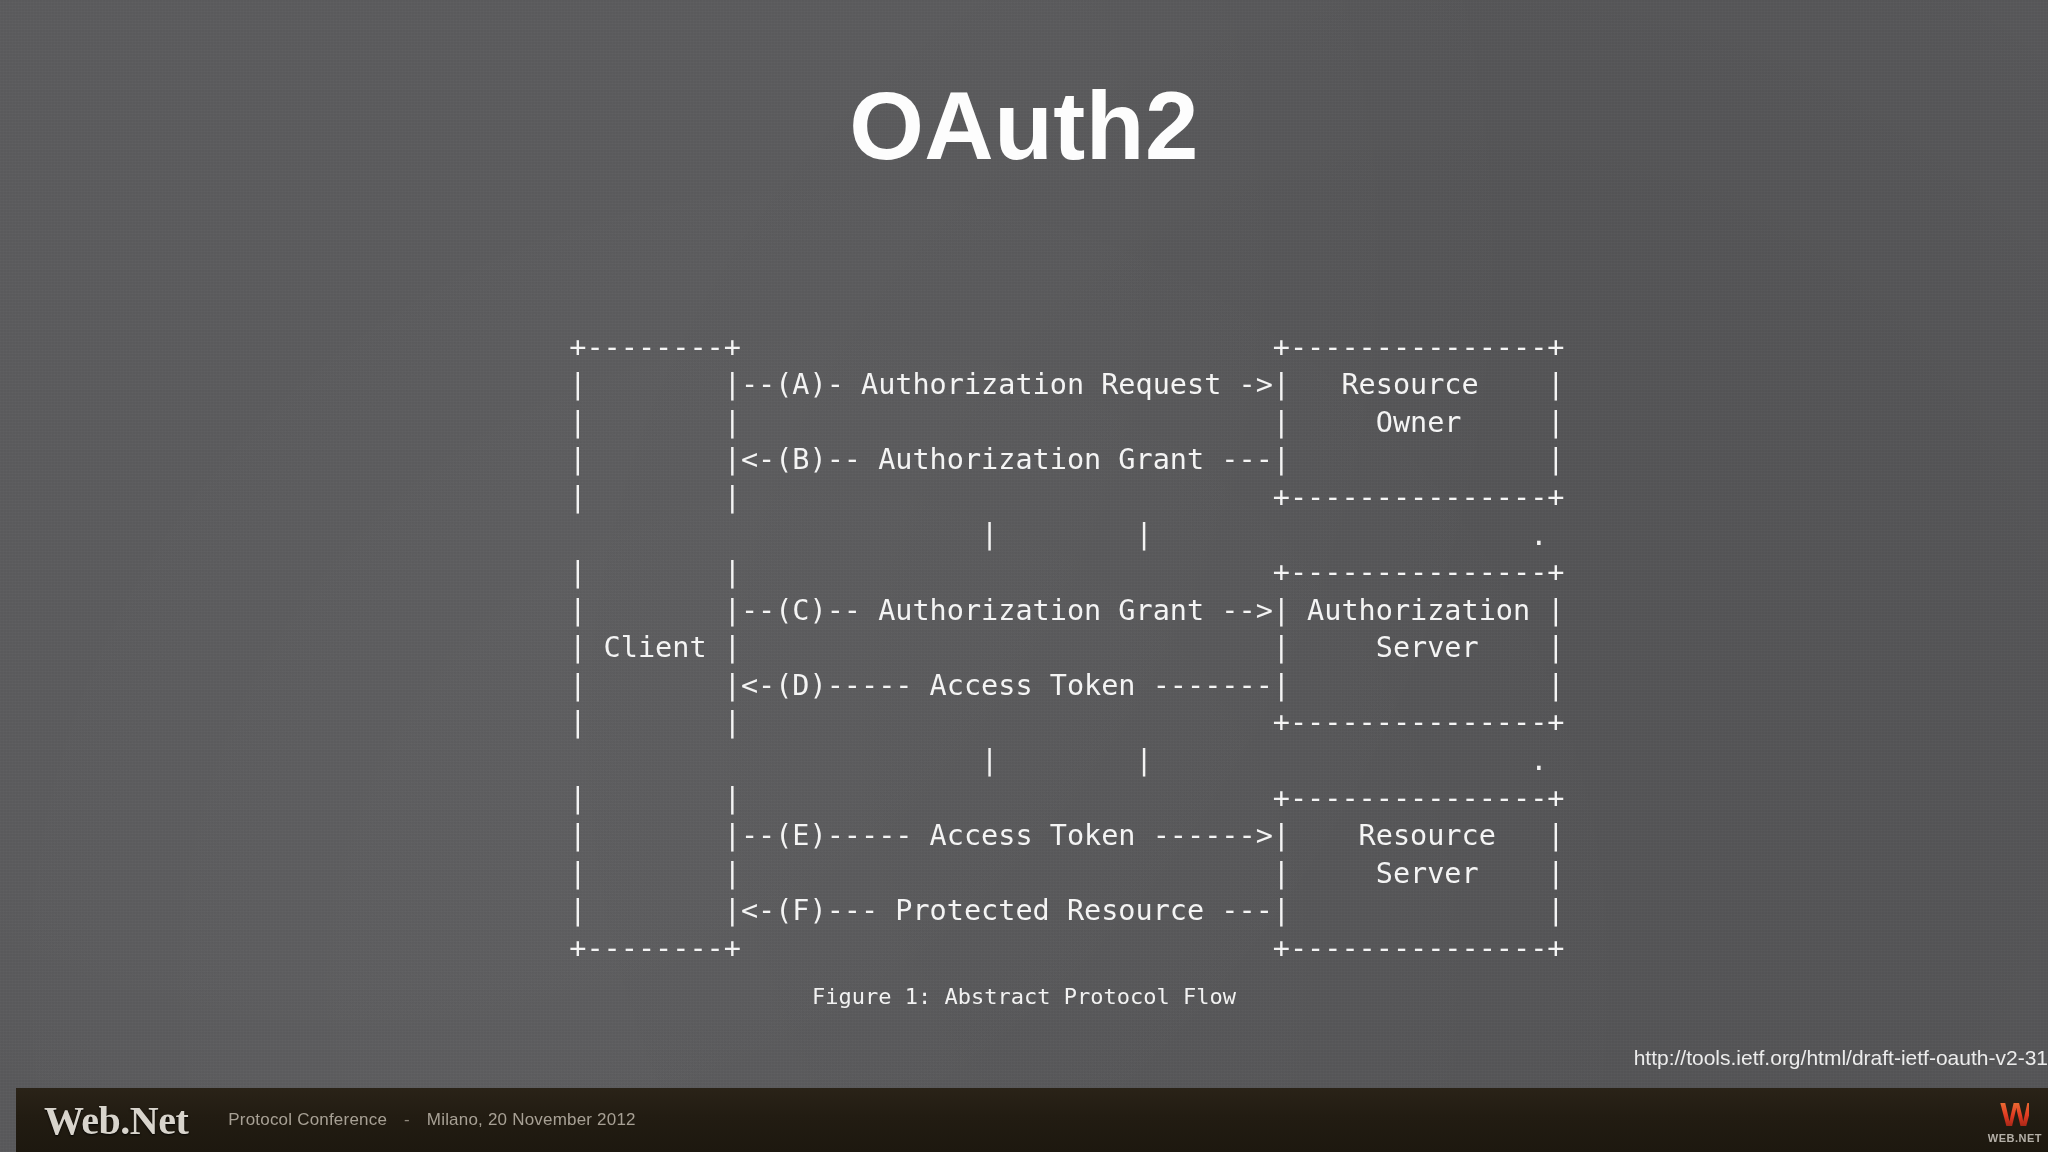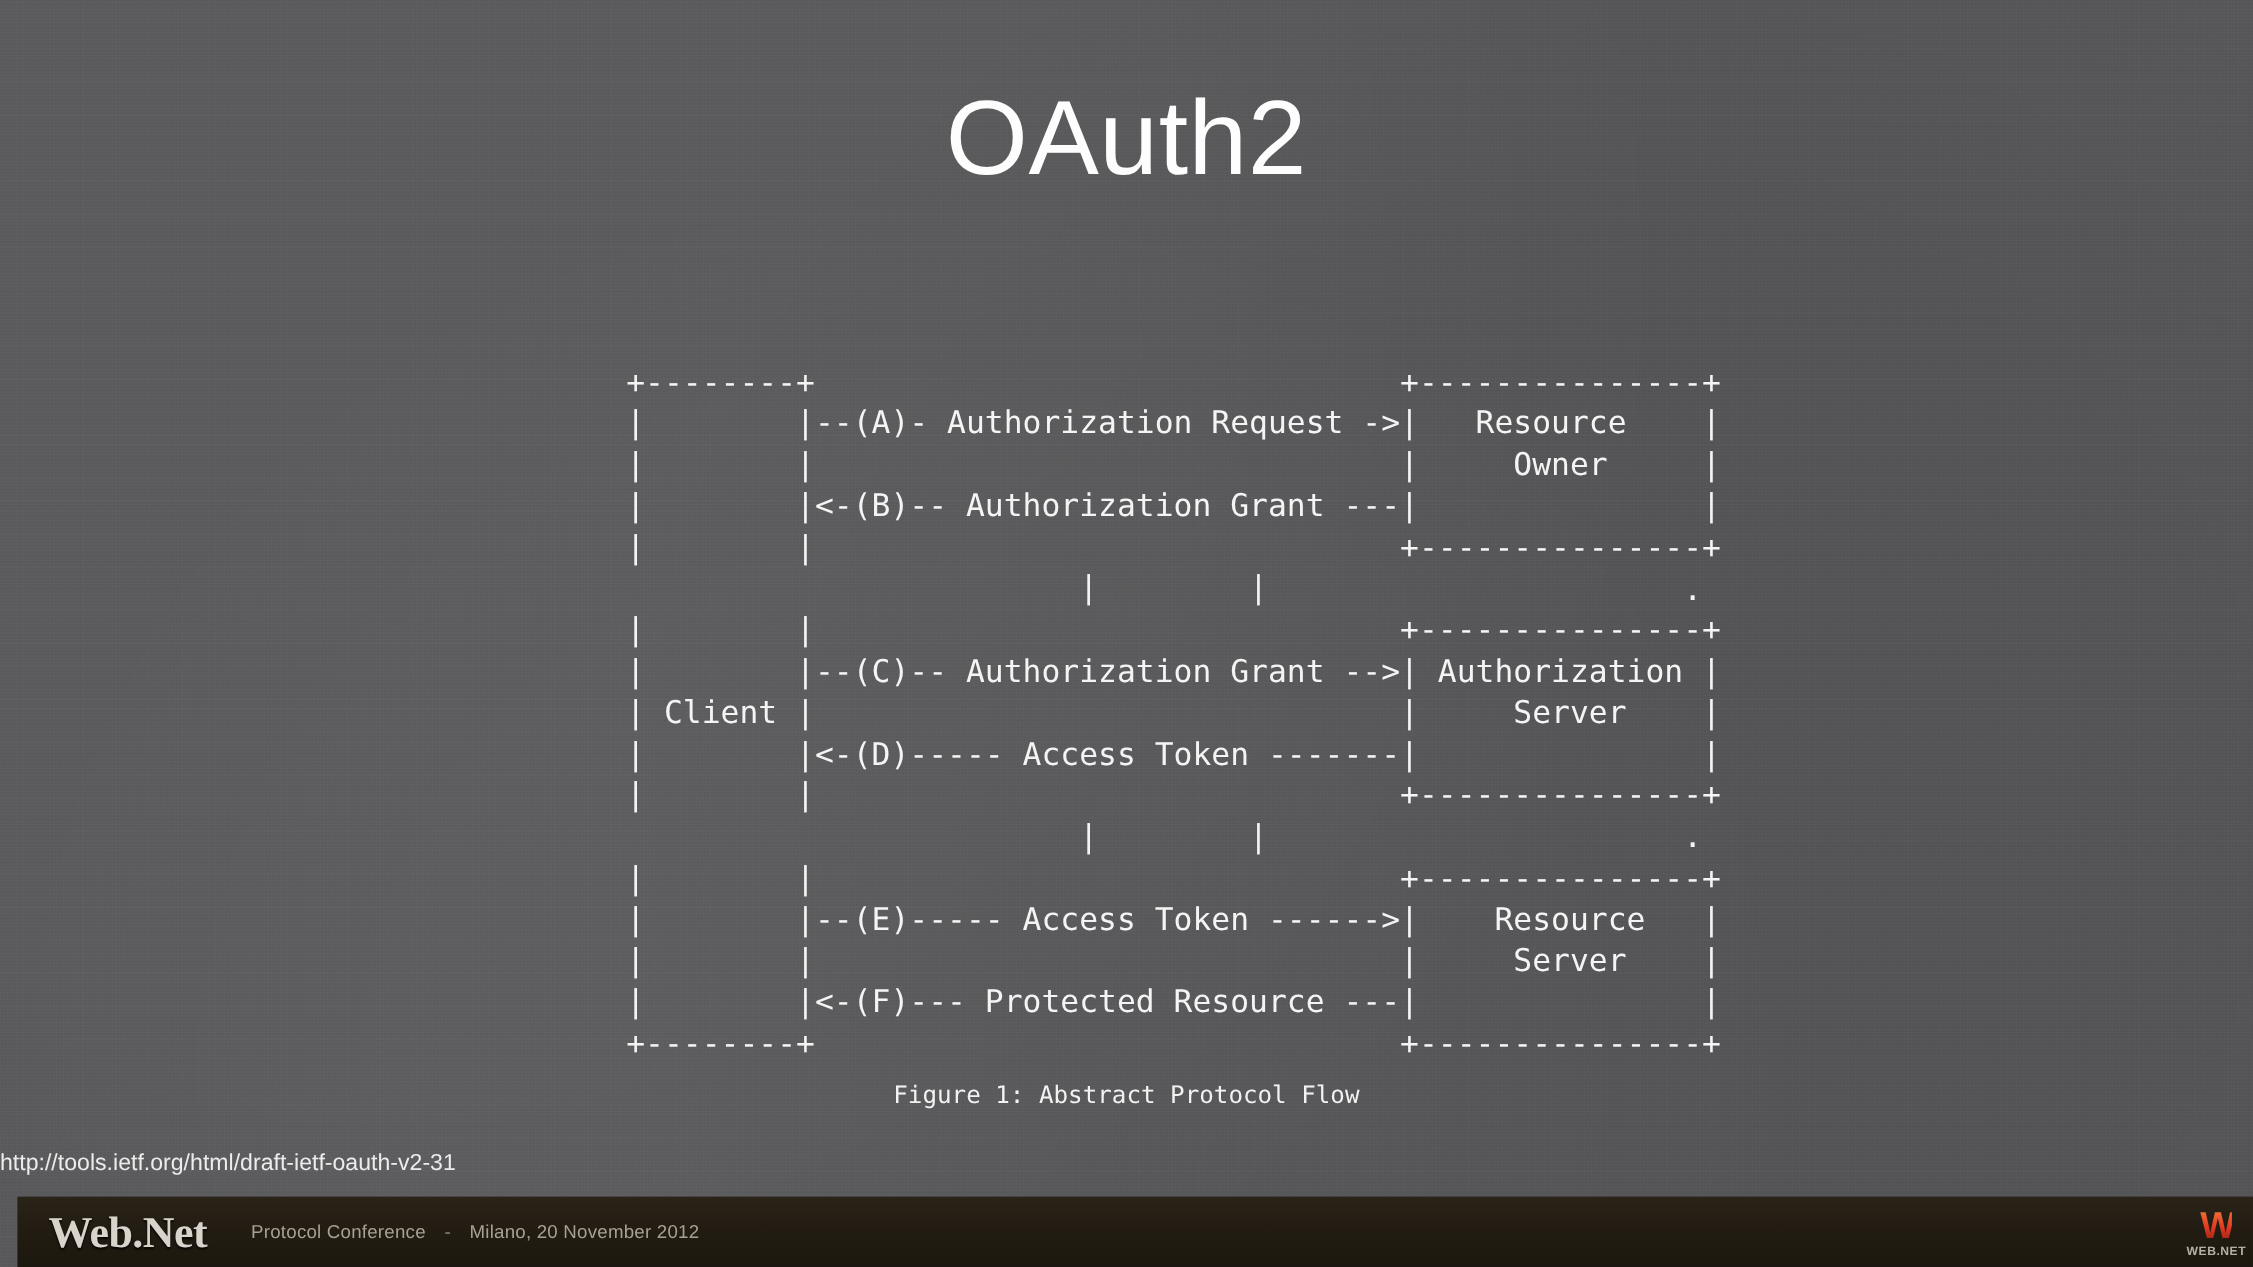--- a/index.html
+++ b/index.html
@@ -30,21 +30,21 @@
   }
 
   .title {
     position: absolute;
     top: 78px;
     left: 0;
     width: 2048px;
     text-align: center;
     color: #fdfdfd;
     font-size: 96px;
-    font-weight: 400;
+    font-weight: 700;
     letter-spacing: 0.5px;
     line-height: 1.0;
   }
 
   .ascii-figure {
     position: absolute;
     top: 300px;
     left: 0;
     width: 2048px;
     text-align: center;
@@ -66,21 +66,21 @@
     font-family: "DejaVu Sans Mono", "Liberation Mono", monospace;
     font-size: 22px;
     white-space: pre;
   }
 
   .source-url {
     position: absolute;
     top: 1046px;
     left: 0;
     width: 2048px;
-    text-align: left;
+    text-align: right;
     color: #ececec;
     font-size: 21px;
     font-weight: 400;
   }
 
   
   .footer {
     position: absolute;
     left: 16px;
     bottom: 0;

